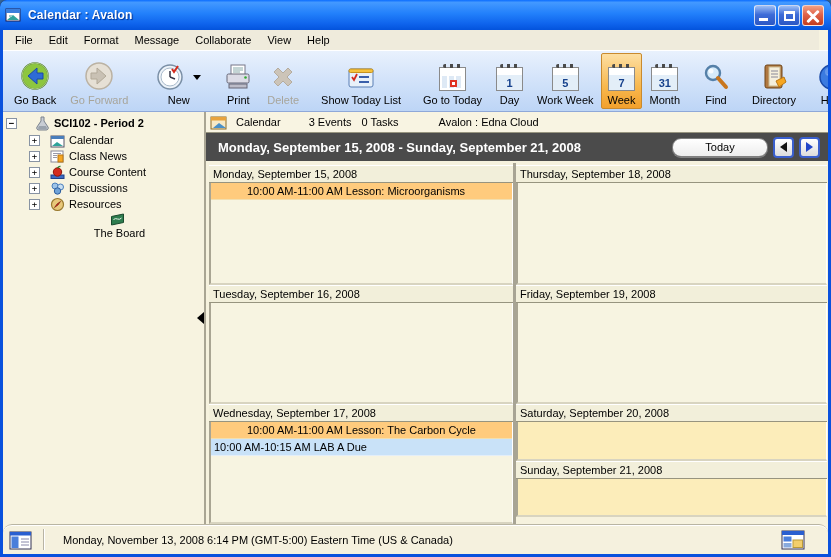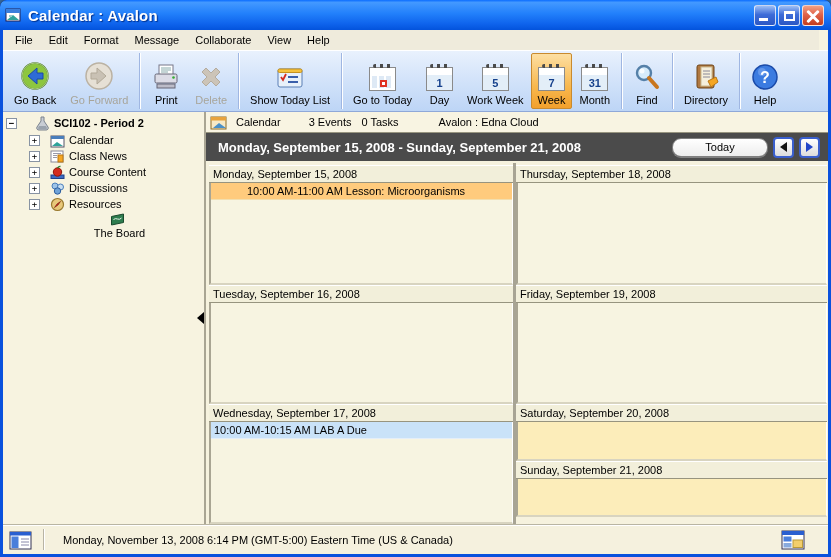--- a/index.html
+++ b/index.html
@@ -5,21 +5,21 @@
   * { margin:0; padding:0; box-sizing:border-box; }
   html,body { background:#3A6EA5; }
   body { font-family:"Liberation Sans","DejaVu Sans",sans-serif; font-size:11px; color:#000; }
 
   .window { position:relative; width:831px; height:557px; background:#0A51DD; border-radius:7px 7px 0 0; overflow:hidden; box-shadow:0 0 4px rgba(0,0,0,.5); }
 
   
   .titlebar { position:absolute; top:0; left:0; right:0; height:30px;
     background:linear-gradient(180deg,#0A6CFF 0%,#4399FF 8%,#2280FB 45%,#0E63EC 80%,#0353DC 100%);
     border-radius:7px 7px 0 0; display:flex; align-items:center; padding:0 5px; }
-  .title-text { color:#FFF; font-weight:bold; font-size:15px; margin-left:6px; text-shadow:1px 1px 1px #00318F; letter-spacing:.2px; }
+  .title-text { color:#FFF; font-weight:bold; font-size:12px; margin-left:6px; text-shadow:1px 1px 1px #00318F; letter-spacing:.2px; }
   .win-buttons { margin-left:auto; display:flex; gap:2px; padding-right:2px; }
   .winbtn { width:22px; height:21px; border-radius:3px; border:1px solid rgba(255,255,255,.75);
     background:linear-gradient(180deg,#9CBEF5,#3D6CD8 45%,#2B57C4); position:relative; }
   .winbtn.close { background:linear-gradient(180deg,#F2A083,#E0634A 45%,#C33C1E); }
   .glyph-min { position:absolute; left:4px; bottom:4px; width:9px; height:3px; background:#FFF; }
   .glyph-max { position:absolute; left:5px; top:5px; width:11px; height:10px; border:2px solid #FFF; border-top-width:3px; }
   .glyph-close { position:absolute; inset:0; }
   .glyph-close:before,.glyph-close:after { content:""; position:absolute; left:2px; right:2px; top:9px; height:3px; background:#FFF; border-radius:1px; }
   .glyph-close:before { transform:rotate(45deg); }
   .glyph-close:after { transform:rotate(-45deg); }
@@ -102,21 +102,21 @@
   .daycell { position:absolute; left:0; right:0; display:flex; flex-direction:column; }
   .dayhead { height:18px; background:#F2EFDA; border-top:1px solid #FFF; border-bottom:1px solid #97947F;
     display:flex; align-items:center; padding-left:4px; }
   .daybody { flex:1; background:#F7F4E1; border-left:2px solid #A9A593; border-right:1px solid #FFFFFF; border-bottom:2px solid #D8D4C0; overflow:hidden; }
   .daybody.weekend { background:#FCEDBA; }
   .event { height:17px; display:flex; align-items:center; padding-left:3px; white-space:nowrap; overflow:hidden; }
   .event.ev-orange { background:#FFCB7D; border-bottom:1px solid #F3DFAE;padding-left:36px; }
   .event.ev-blue { background:#C9E2F8; border-bottom:1px solid #E4EEF8; }
 
   
-  .statusbar { position:absolute; left:0; right:0; bottom:0; height:30px; background:#F5F1DE; border-top:1px solid #B9B5A3; box-shadow:inset 0 1px 0 #FFFFFF; }
+  .statusbar { position:absolute; left:0; right:0; bottom:0; height:30px; background:#F5F1DE; border-top:1px solid #B9B5A3; box-shadow:inset 0 1px 0 #FFFFFF;border-radius:9px; }
   .sb-icon-left { position:absolute; left:6px; top:6px; width:24px; height:19px; }
   .sb-sep { position:absolute; left:40px; top:4px; bottom:4px; width:1px; background:#B8B4A4; box-shadow:1px 0 0 #FFF; }
   .sb-text { position:absolute; left:60px; top:0; bottom:0; display:flex; align-items:center; }
   .sb-icon-right { position:absolute; right:22px; top:5px; width:26px; height:20px; }
 
   svg { display:block; }
 </style>
 </head>
 <body>
 
@@ -173,20 +173,35 @@
       <div class="tbtn disabled">
         <span>
           <svg width="30" height="30" viewBox="0 0 30 30">
             <circle cx="15" cy="15" r="13" fill="#E6E0D5" stroke="#BBB2A3" stroke-width="1.5"></circle>
             <path d="M13 7 L22 15 L13 23 L13 18 H7 V12 H13 Z" fill="#C9C1B4" stroke="#B2A998"></path>
           </svg>
         </span>
         <span class="lbl">Go Forward</span>
       </div>
 
+      <div class="tbtn" style="margin-left:14px">
+        <div class="icon-row">
+          <span>
+            <svg width="28" height="28" viewBox="0 0 28 28">
+              <circle cx="14" cy="14" r="12" fill="#EDF3F9" stroke="#7A8FA6" stroke-width="1.5"></circle>
+              <circle cx="14" cy="14" r="9" fill="#FFF" stroke="#A9BACB"></circle>
+              <line x1="14" y1="14" x2="14" y2="8" stroke="#334" stroke-width="1.5"></line>
+              <line x1="14" y1="14" x2="19" y2="16" stroke="#334" stroke-width="1.5"></line>
+              <path d="M16 6 L18 9 L22 3" fill="none" stroke="#D42B1E" stroke-width="2"></path>
+            </svg>
+          </span>
+          <span class="drop-arrow"></span>
+        </div>
+        <span class="lbl">New</span>
+      </div>
 
       <div class="tsep"></div>
 
       <div class="tbtn">
         <span>
           <svg width="30" height="28" viewBox="0 0 30 28">
             <rect x="8" y="2" width="14" height="10" fill="#FFF" stroke="#778"></rect>
             <line x1="10" y1="5" x2="20" y2="5" stroke="#8AA" stroke-width="1"></line>
             <line x1="10" y1="7" x2="20" y2="7" stroke="#8AA" stroke-width="1"></line>
             <line x1="10" y1="9" x2="17" y2="9" stroke="#8AA" stroke-width="1"></line>
@@ -444,20 +459,23 @@
               <div class="dayhead">
                 <span>Tuesday, September 16, 2008</span>
               </div>
               <div class="daybody"></div>
             </div>
             <div class="daycell" style="top:239px;bottom:0">
               <div class="dayhead">
                 <span>Wednesday, September 17, 2008</span>
               </div>
               <div class="daybody">
+                <div class="event ev-orange">
+                  <span>10:00 AM-11:00 AM Lesson: The Carbon Cycle</span>
+                </div>
                 <div class="event ev-blue">
                   <span>10:00 AM-10:15 AM LAB A Due</span>
                 </div>
               </div>
             </div>
           </div>
 
           <div class="col right">
             <div class="daycell" style="top:0;height:120px">
               <div class="dayhead">

